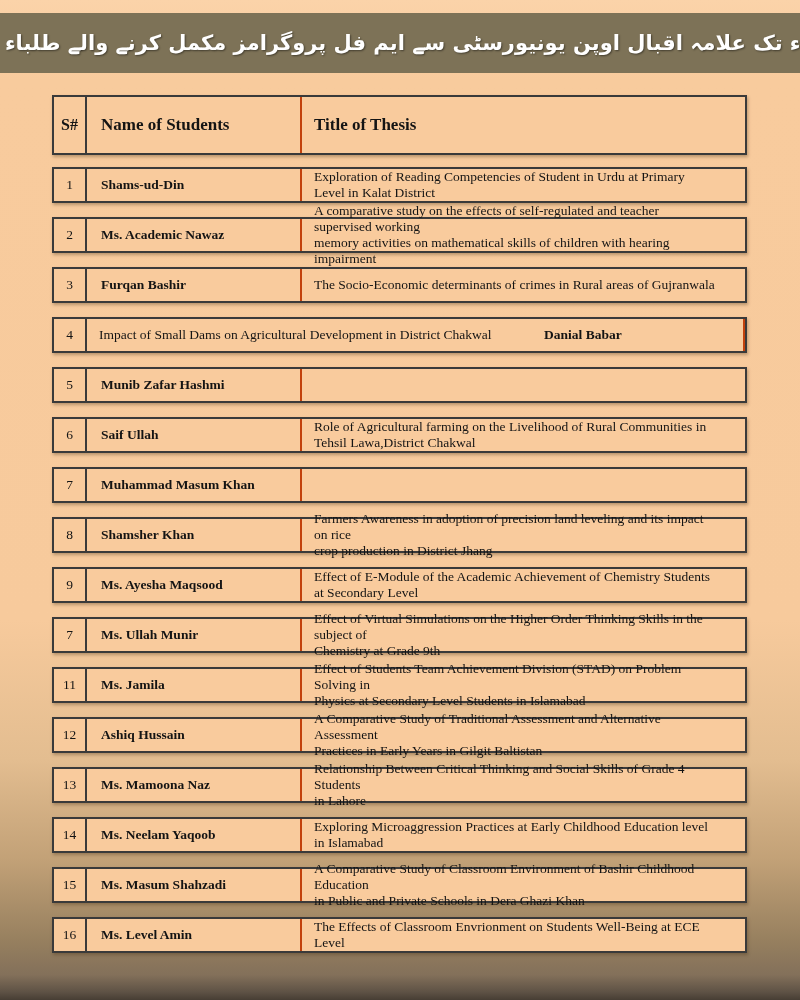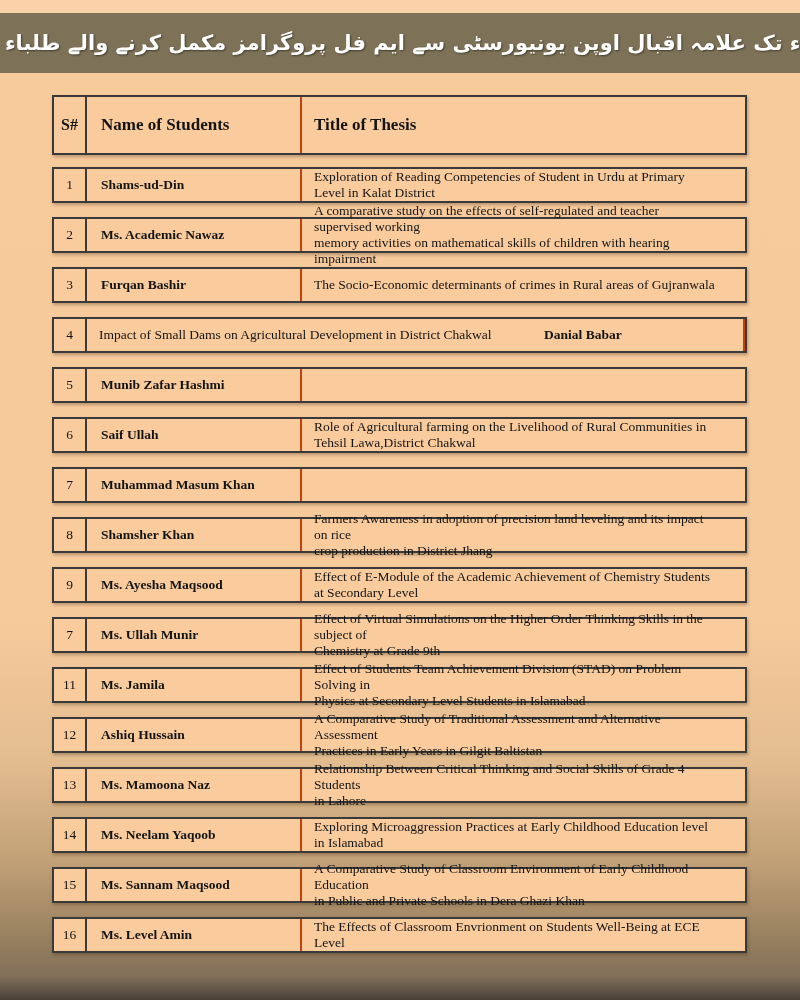--- a/index.html
+++ b/index.html
@@ -183,22 +183,22 @@
 in Lahore</div>
         </div>
         <div class="data-row">
           <div class="cell sno">14</div>
           <div class="cell name">Ms. Neelam Yaqoob</div>
           <div class="cell title">Exploring Microaggression Practices at Early Childhood Education level
 in Islamabad</div>
         </div>
         <div class="data-row">
           <div class="cell sno">15</div>
-          <div class="cell name">Ms. Sannam Maqsood</div>
-          <div class="cell title">A Comparative Study of Classroom Environment of Early Childhood Education
+          <div class="cell name">Ms. Masum Shahzadi</div>
+          <div class="cell title">A Comparative Study of Classroom Environment of Bashir Childhood Education
 in Public and Private Schools in Dera Ghazi Khan</div>
         </div>
         <div class="data-row">
           <div class="cell sno">16</div>
           <div class="cell name">Ms. Level Amin</div>
           <div class="cell title">The Effects of Classroom Envrionment on Students Well-Being at ECE Level</div>
         </div>
       </div>
   </div>
 

